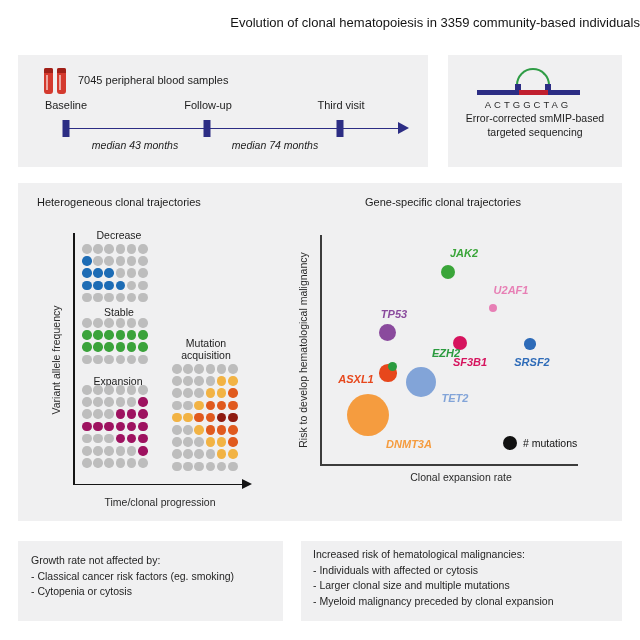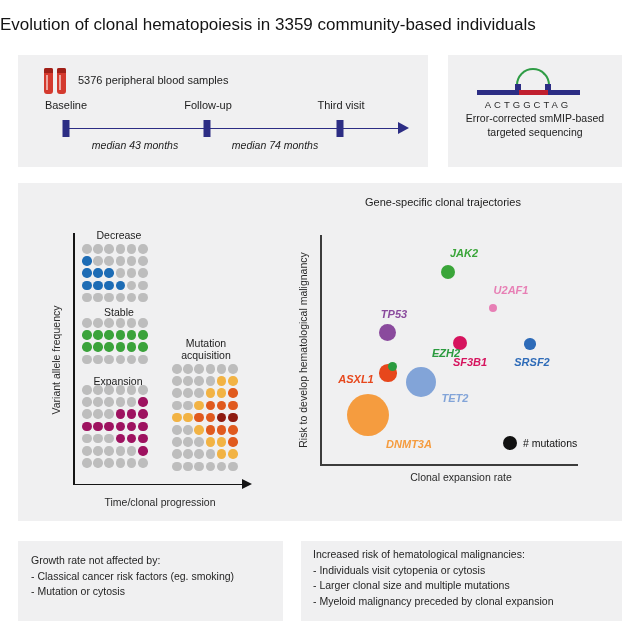--- a/index.html
+++ b/index.html
@@ -1,19 +1,19 @@
 <!DOCTYPE html>
 <html style="--panel-bg: #f0f0f1; --navy: #2c2d84; --tube-red: #d43a2e; --tube-cap: #a02018; --seq-red: #c01f2e; --arc-green: #2e9c45;"><head>
 <meta charset="utf-8">
 <style>
   html,body{margin:0;padding:0;}
   body{width:640px;height:640px;background:#ffffff;position:relative;overflow:hidden;
        font-family:"Liberation Sans","DejaVu Sans",sans-serif;color:#1c1c1c;}
   .panel{position:absolute;background:var(--panel-bg,#f0f0f1);}
-  .fig-title{position:absolute;left:0;top:15px;width:640px;text-align:left;font-size:17px;color:#141414;}
+  .fig-title{position:absolute;left:0;top:15px;width:640px;text-align:right;font-size:13px;color:#141414;}
 
   
   .p-study{left:18px;top:55px;width:410px;height:112px;}
   .tube{position:absolute;top:13px;width:9px;height:26px;background:var(--tube-red,#d43a2e);border-radius:2px 2px 3px 3px;}
   .tube::after{content:"";position:absolute;left:2px;top:7px;width:2px;height:15px;background:rgba(255,255,255,.55);}
   .tube-cap{position:absolute;top:0;left:0;right:0;height:5px;background:var(--tube-cap,#a02018);border-radius:2px 2px 0 0;display:block;}
   .samples-label{position:absolute;left:60px;top:19px;font-size:11px;}
   .tl-label{position:absolute;top:44px;transform:translateX(-50%);font-size:11px;white-space:nowrap;}
   .tl-line{position:absolute;left:48px;top:72.5px;width:334px;height:1.6px;background:var(--navy,#2c2d84);}
   .tl-arrow{position:absolute;left:380px;top:67px;width:0;height:0;border-left:11px solid var(--navy,#2c2d84);border-top:6px solid transparent;border-bottom:6px solid transparent;}
@@ -61,21 +61,21 @@
 
 <div class="fig-title">Evolution of clonal hematopoiesis in 3359 community-based individuals</div>
 
 <section class="panel p-study">
   <div class="tube" style="left:26px">
       <span class="tube-cap"></span>
     </div>
   <div class="tube" style="left:39px">
       <span class="tube-cap"></span>
     </div>
-  <div class="samples-label">5376 peripheral blood samples</div>
+  <div class="samples-label">7045 peripheral blood samples</div>
 
   <div class="tl-label" style="left:48px">Baseline</div>
   <div class="tl-label" style="left:190px">Follow-up</div>
   <div class="tl-label" style="left:323px">Third visit</div>
 
   <div class="tl-line"></div>
   <div class="tl-arrow"></div>
   <div class="tl-tick" style="left:48px"></div>
   <div class="tl-tick" style="left:189px"></div>
   <div class="tl-tick" style="left:322px"></div>
@@ -90,20 +90,21 @@
   <div class="ptick" style="left:97px"></div>
   <div class="pbar"></div>
   <div class="pred"></div>
   <div class="seq-text">ACTGGCTAG</div>
   <div class="seq-cap" style="top:57px">Error-corrected smMIP-based</div>
   <div class="seq-cap" style="top:71px">targeted sequencing</div>
 </section>
 
 <section class="panel p-mid">
 
+  <div class="chart-title" style="left:19px;top:13px">Heterogeneous clonal trajectories</div>
   <div class="vlabel" style="left:38px;top:177px">Variant allele frequency</div>
   <div class="axis-v"></div>
   <div class="axis-h"></div>
   <div class="x-arrow"></div>
   <div class="hlabel" style="left:142px;top:319px">Time/clonal progression</div>
 
   <div class="grp-label" style="left:101px;top:52px">Decrease</div>
   <div class="grp-label" style="left:101px;top:129px">Stable</div>
   <div class="grp-label" style="left:100px;top:198px">Expansion</div>
   <div class="grp-label wrap" style="left:188px;top:166px;width:78px">Mutation acquisition</div>
@@ -294,24 +295,24 @@
       <div class="bubble-label" style="left: 384px; top: 170px; color: rgb(43, 155, 63); margin-left: 44px;">EZH2</div>
     </div>
   <div class="legend-dot" style="background: rgb(17, 17, 17);"></div>
   <div class="legend-label"># mutations</div>
 </section>
 
 <section class="panel p-growth">
   <div class="text-block">
     <div>Growth rate not affected by:</div>
     <div>- Classical cancer risk factors (eg. smoking)</div>
-    <div>- Mutation or cytosis</div>
+    <div>- Cytopenia or cytosis</div>
   </div>
 </section>
 
 <section class="panel p-risk">
   <div class="text-block">
     <div>Increased risk of hematological malignancies:</div>
-    <div>- Individuals visit cytopenia or cytosis</div>
+    <div>- Individuals with affected or cytosis</div>
     <div>- Larger clonal size and multiple mutations</div>
     <div>- Myeloid malignancy preceded by clonal expansion</div>
   </div>
 </section>
 
 </body></html>

